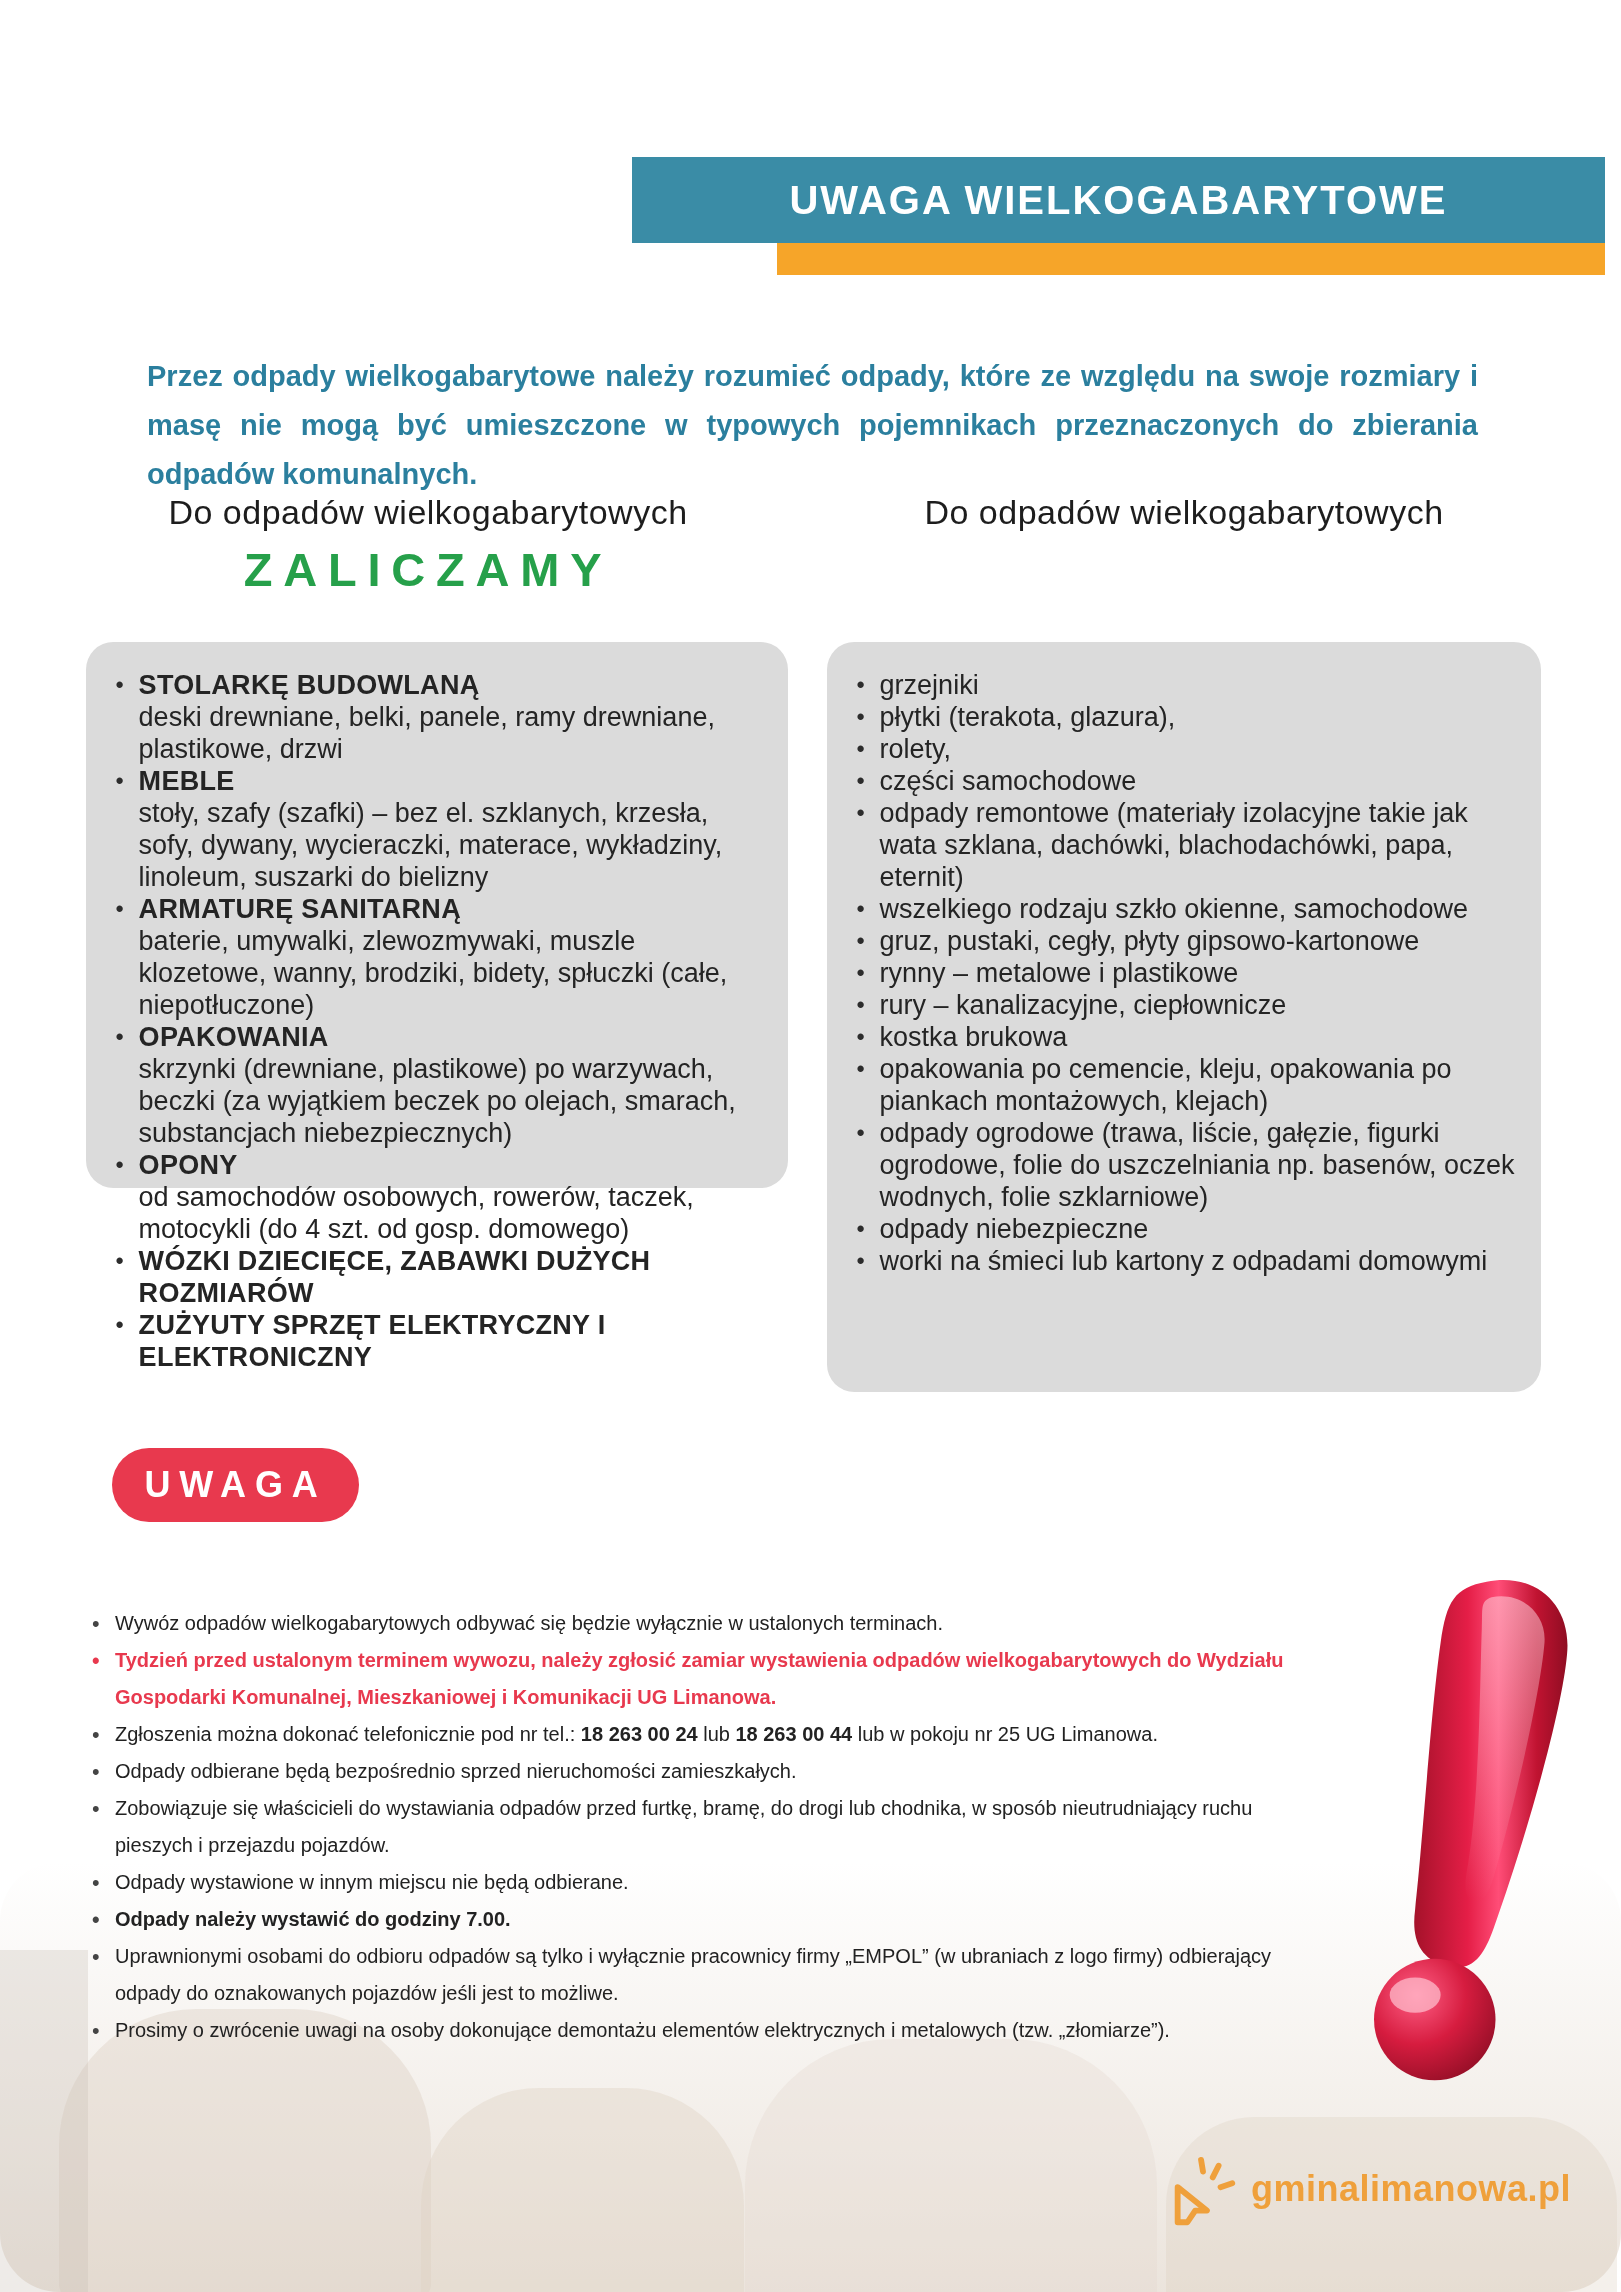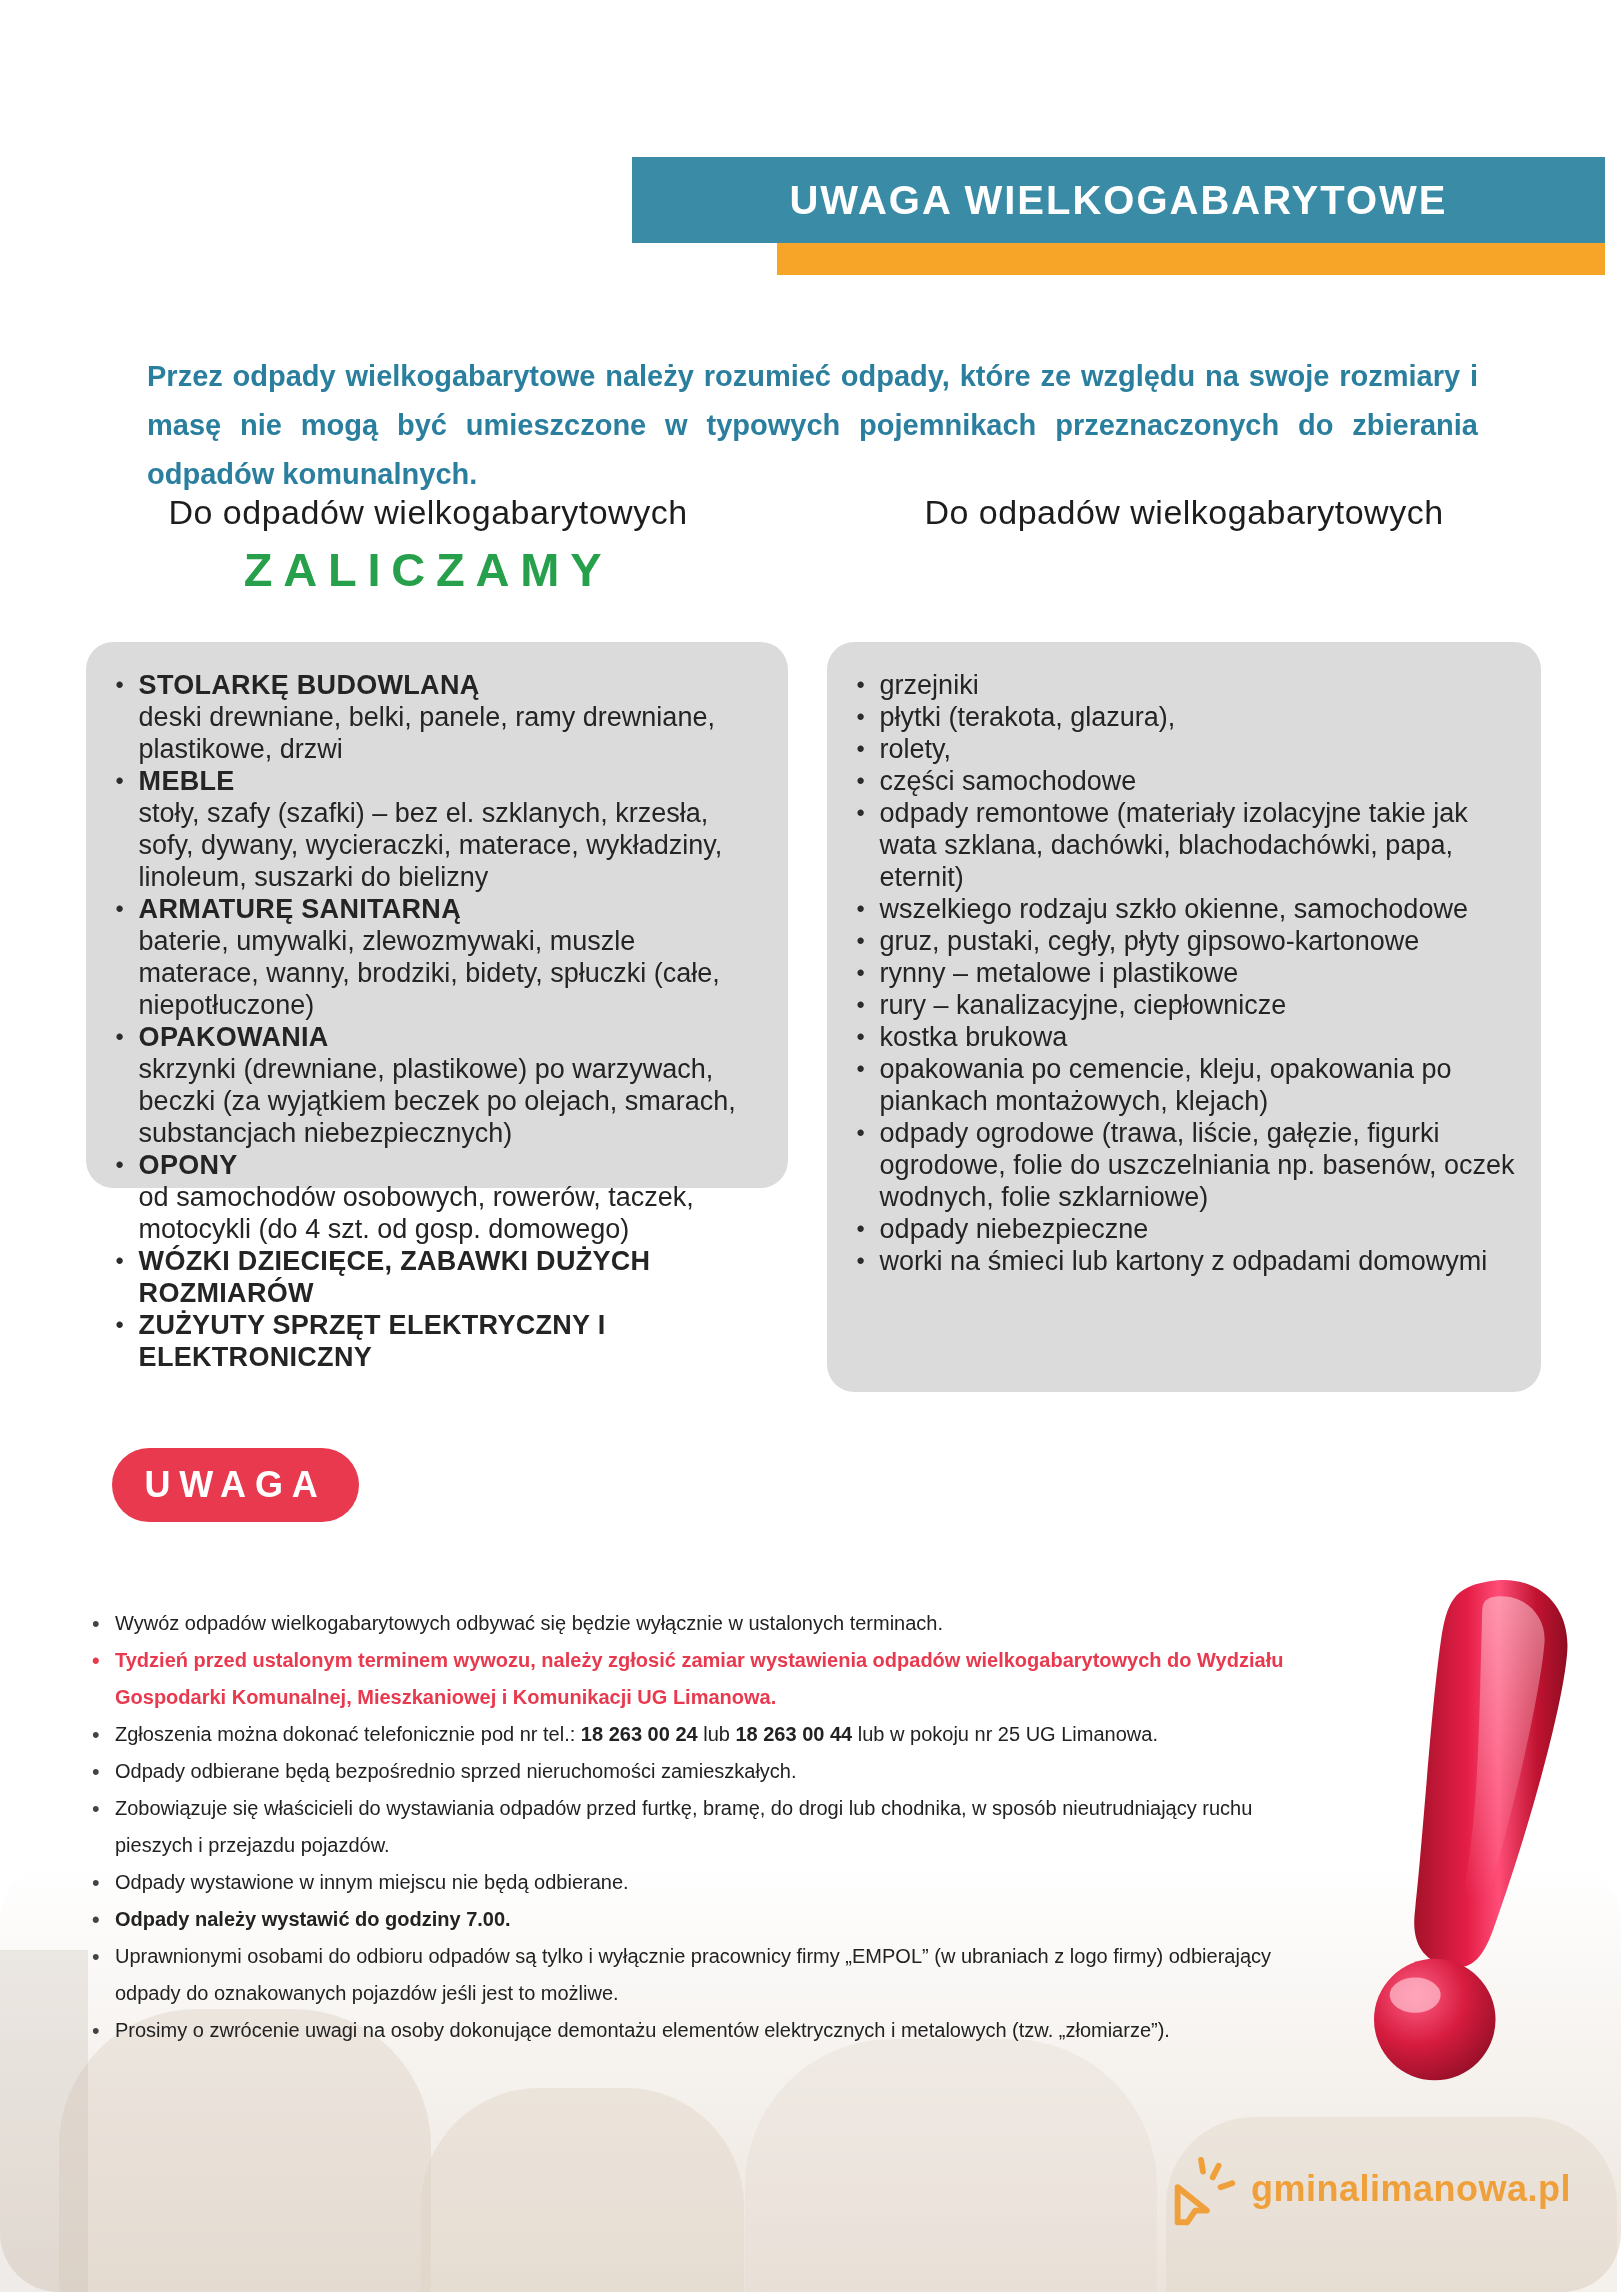--- a/index.html
+++ b/index.html
@@ -117,21 +117,21 @@
           <li>
             <span class="item-title">STOLARKĘ BUDOWLANĄ</span>
             <span class="item-desc">deski drewniane, belki, panele, ramy drewniane, plastikowe, drzwi</span>
           </li>
           <li>
             <span class="item-title">MEBLE</span>
             <span class="item-desc">stoły, szafy (szafki) – bez el. szklanych, krzesła, sofy, dywany, wycieraczki, materace, wykładziny, linoleum, suszarki do bielizny</span>
           </li>
           <li>
             <span class="item-title">ARMATURĘ SANITARNĄ</span>
-            <span class="item-desc">baterie, umywalki, zlewozmywaki, muszle materace, wanny, brodziki, bidety, spłuczki (całe, niepotłuczone)</span>
+            <span class="item-desc">baterie, umywalki, zlewozmywaki, muszle klozetowe, wanny, brodziki, bidety, spłuczki (całe, niepotłuczone)</span>
           </li>
           <li>
             <span class="item-title">OPAKOWANIA</span>
             <span class="item-desc">skrzynki (drewniane, plastikowe) po warzywach, beczki (za wyjątkiem beczek po olejach, smarach, substancjach niebezpiecznych)</span>
           </li>
           <li>
             <span class="item-title">OPONY</span>
             <span class="item-desc">od samochodów osobowych, rowerów, taczek, motocykli (do 4 szt. od gosp. domowego)</span>
           </li>
           <li>

